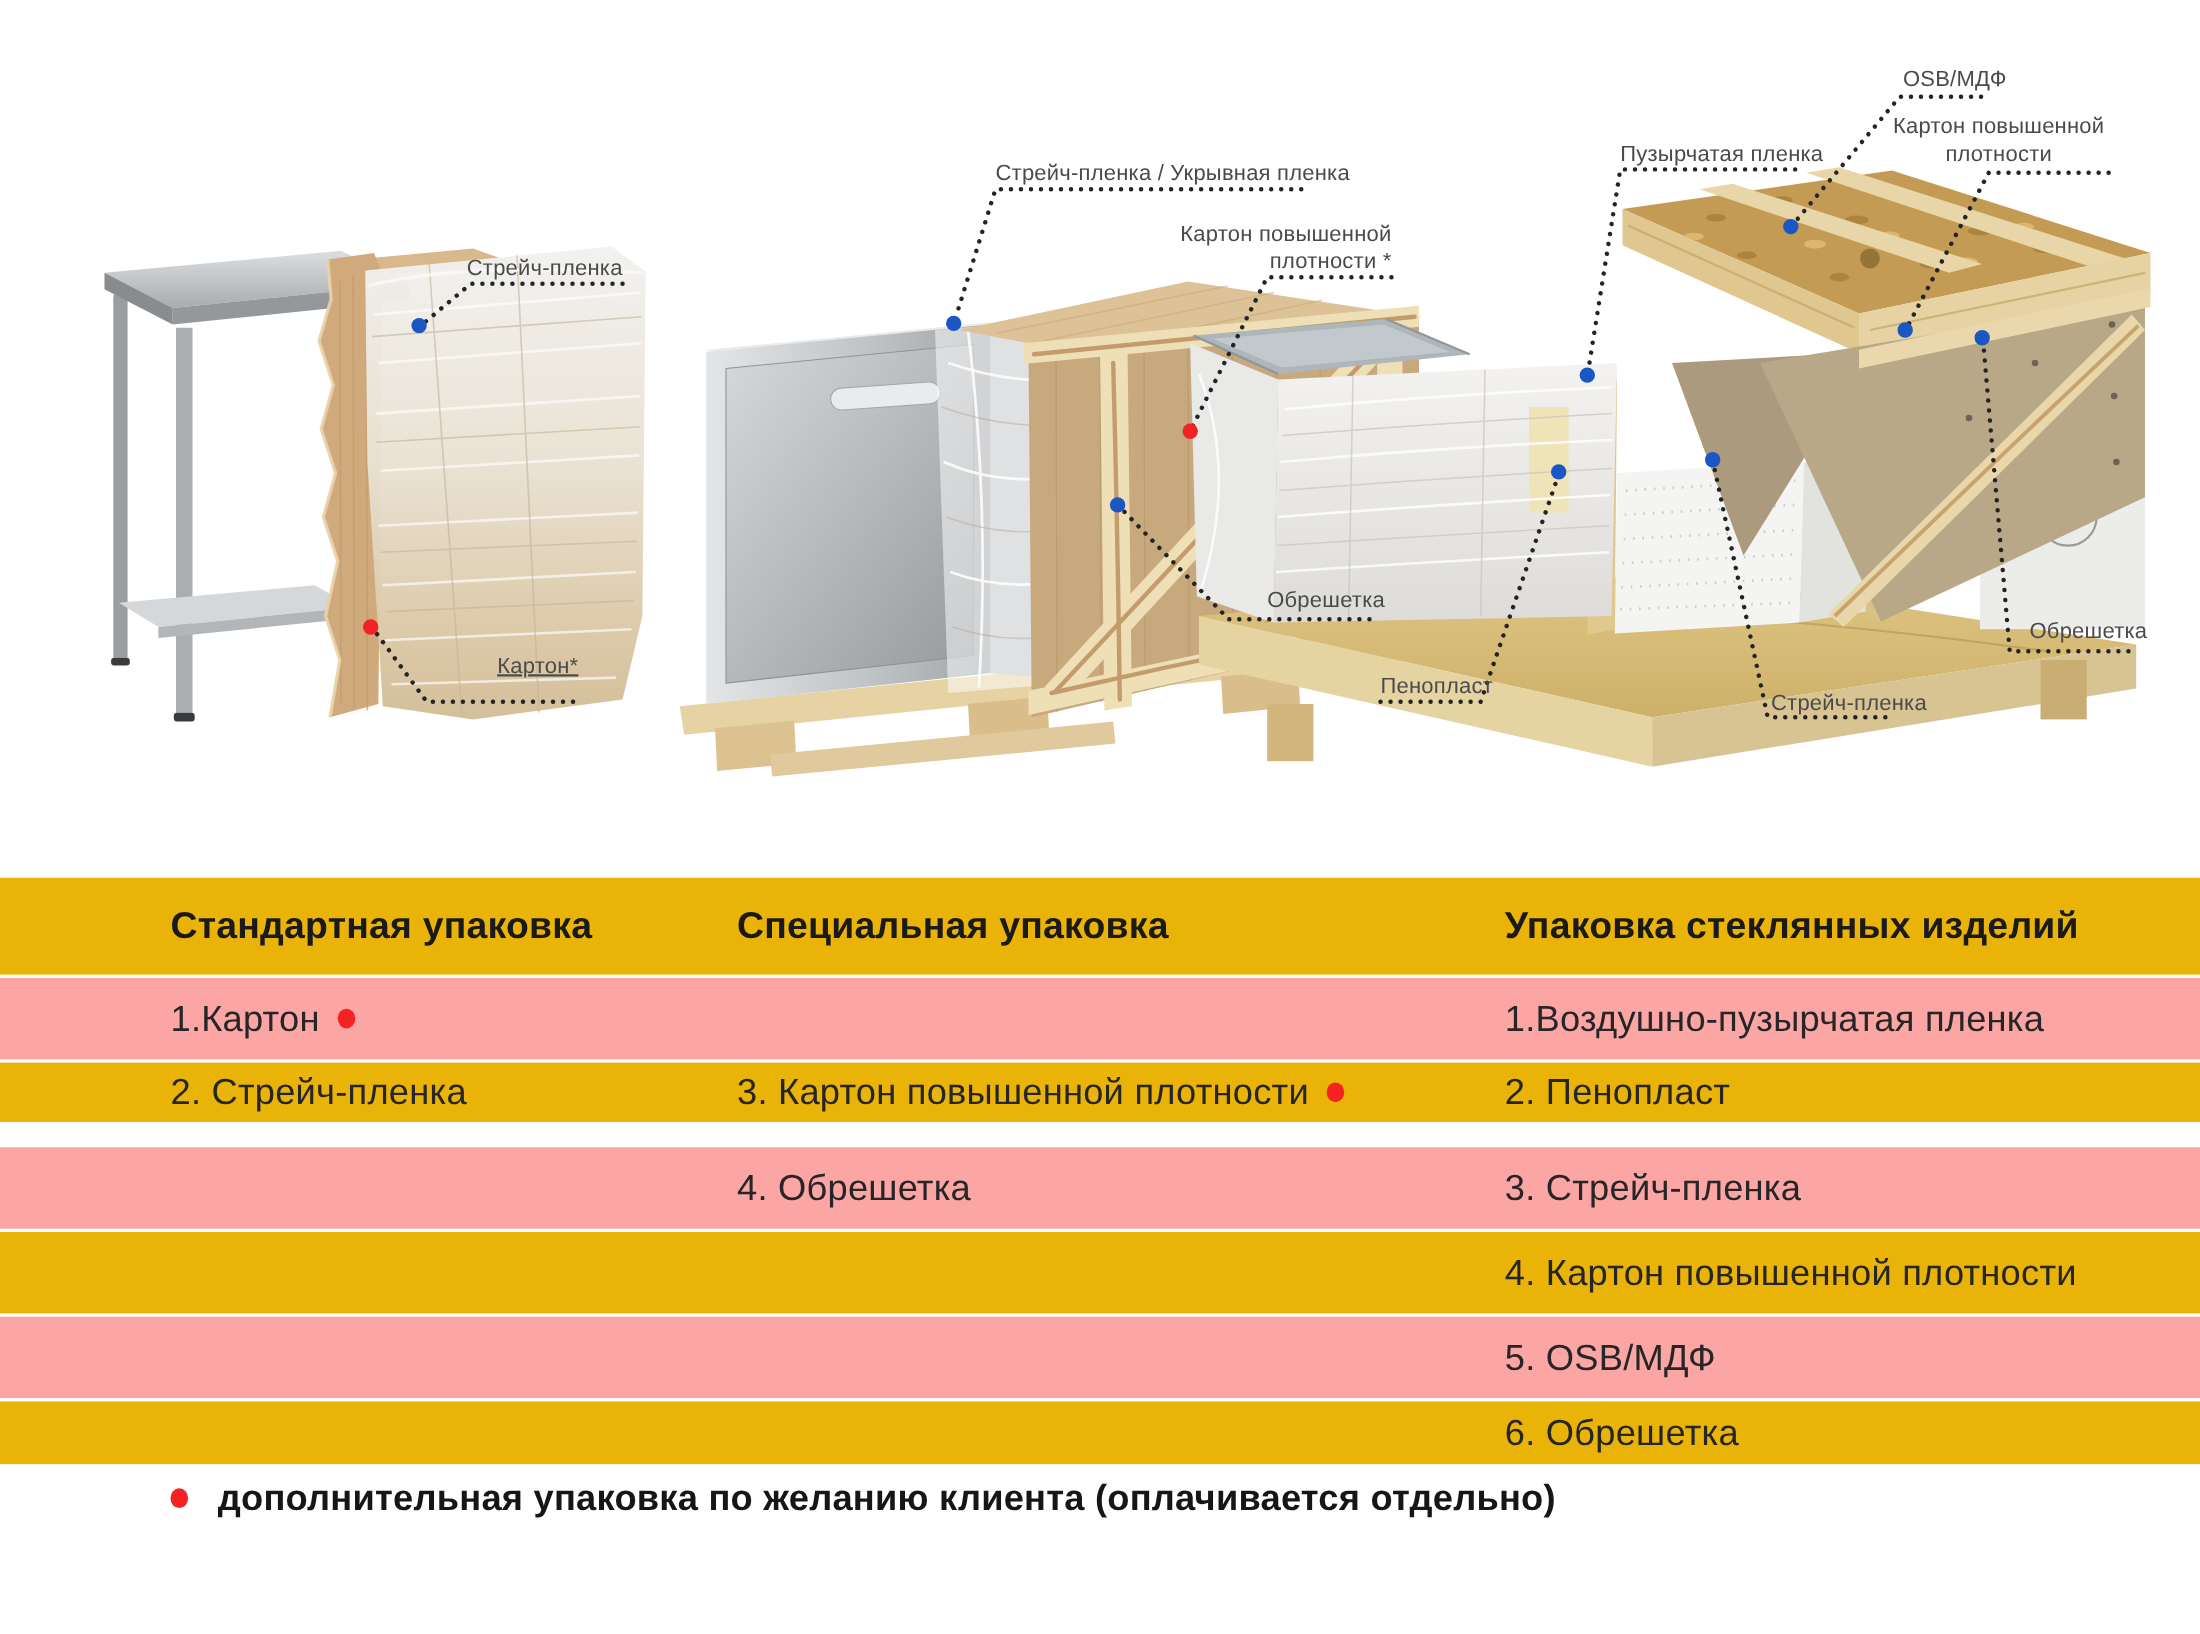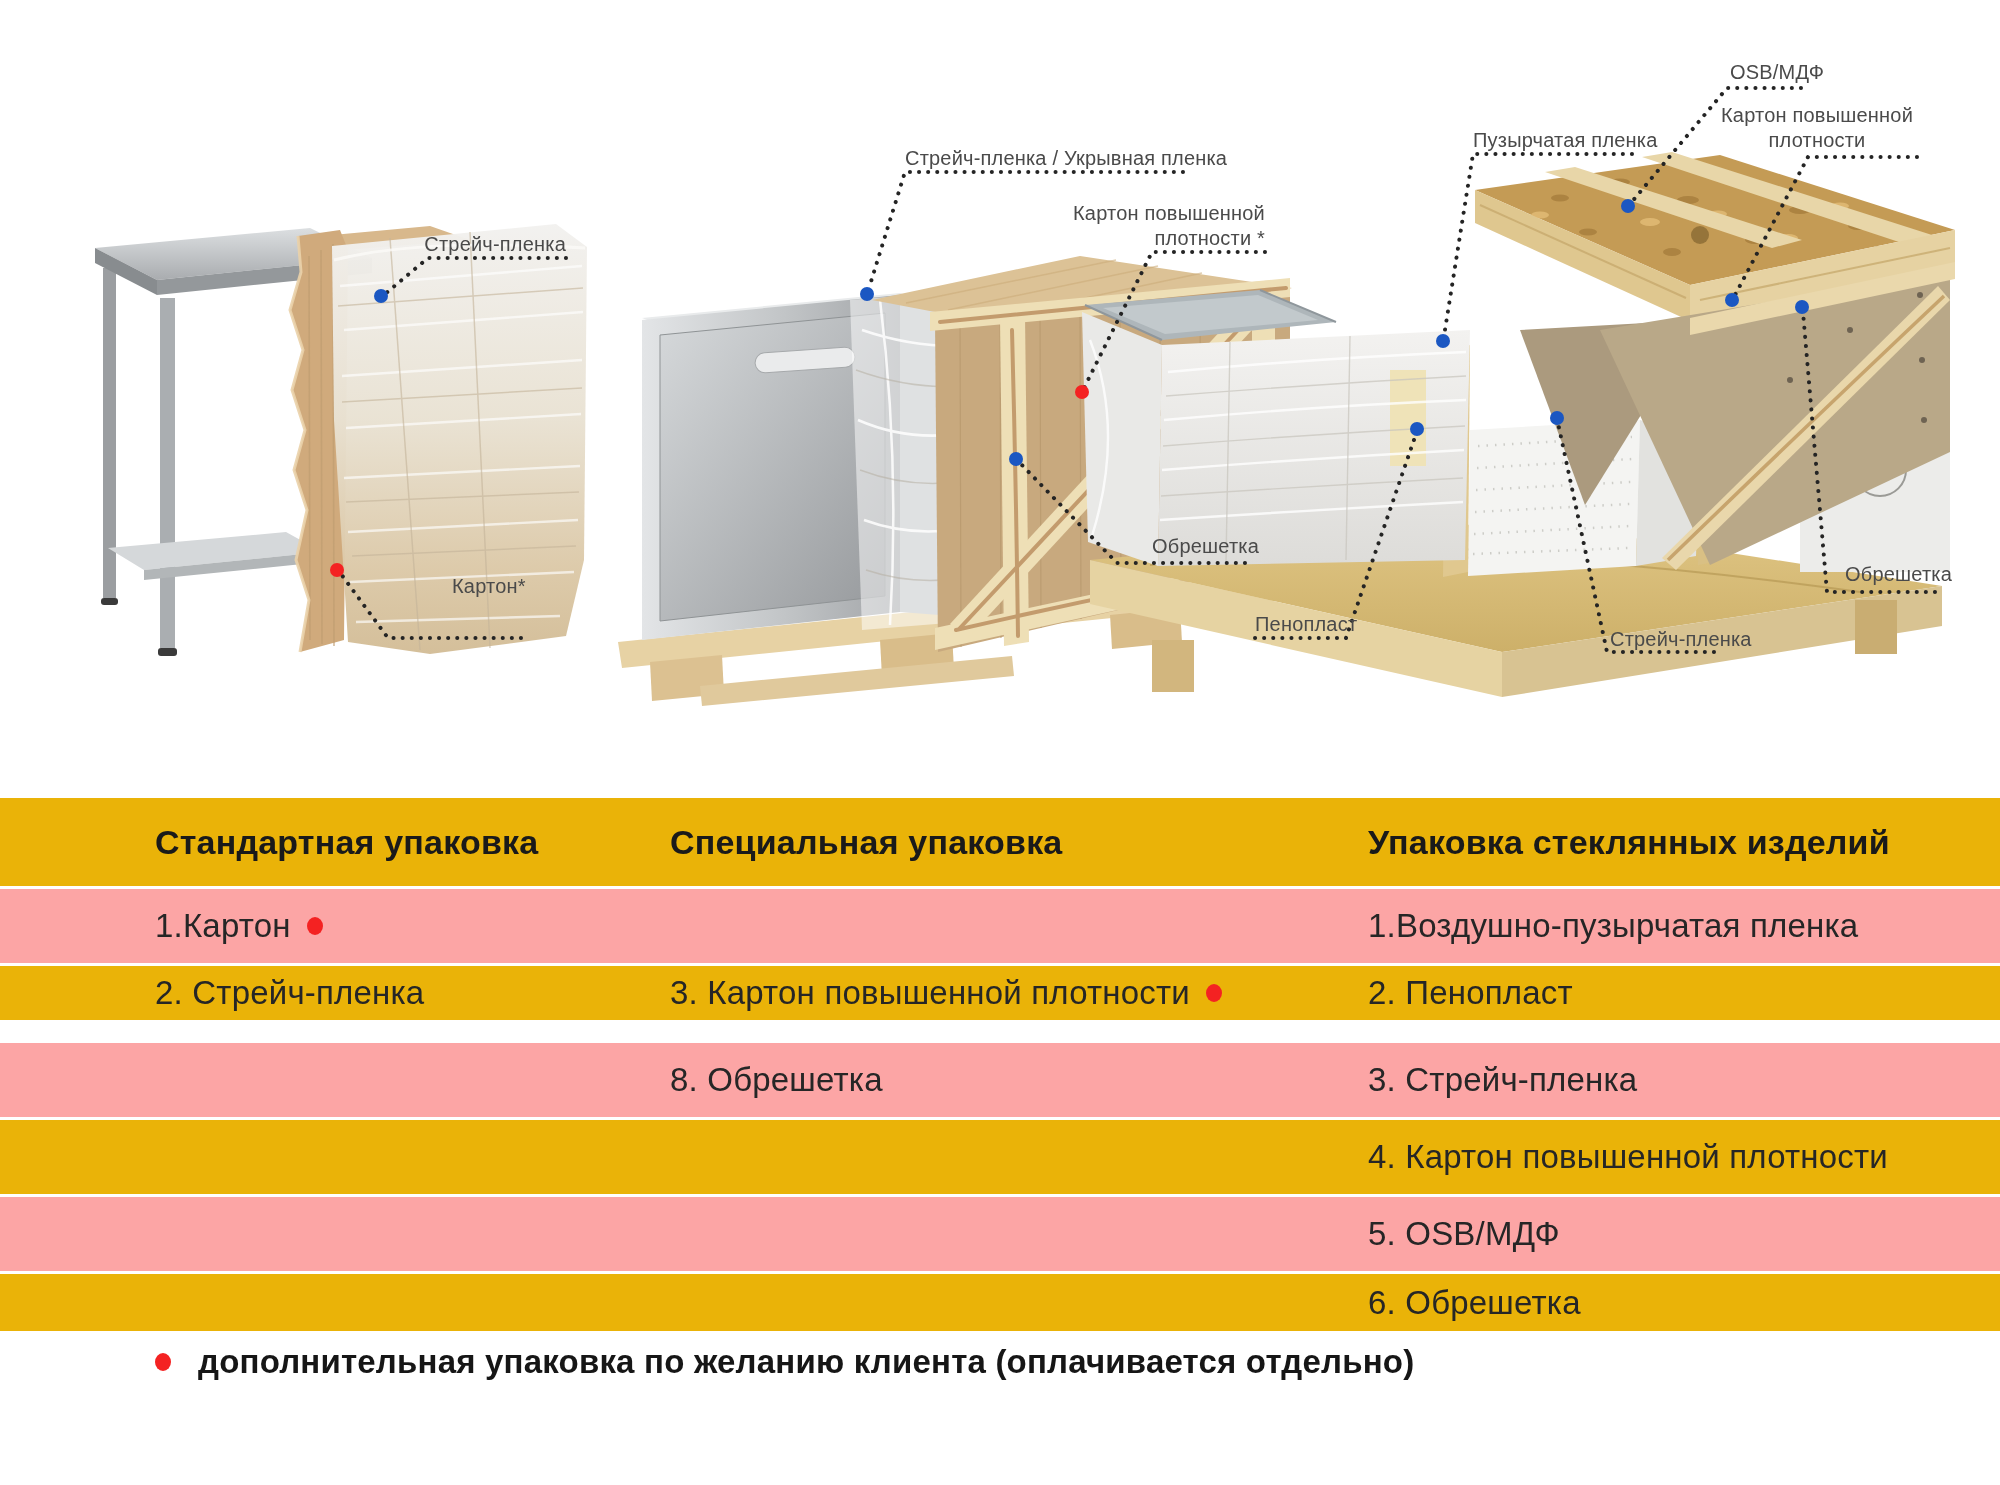--- a/index.html
+++ b/index.html
@@ -8,21 +8,21 @@
     background:#ffffff; overflow:hidden;
     font-family:"Liberation Sans", sans-serif;
   }
   
   .callout-label {
     position:absolute; font-size:20px; line-height:1.25; color:#4a4a4a;
     white-space:nowrap; letter-spacing:0.2px;
   }
   .callout-label.wrap2 { white-space:normal; }
   #lbl-i1-stretch { left:366px;  top:232px; width:200px; text-align:right; }
-  #lbl-i1-carton  { left:452px;  top:574px; }
+  #lbl-i1-carton  { left:452px;  top:594px;text-decoration:underline; }
   #lbl-i2-cover   { left:905px;  top:146px; }
   #lbl-i2-dense   { left:1065px; top:201px; width:200px; text-align:right; }
   #lbl-i2-crate   { left:1152px; top:534px; }
   #lbl-i3-osb     { left:1730px; top:60px;  }
   #lbl-i3-dense   { left:1717px; top:103px; width:200px; text-align:center; }
   #lbl-i3-bubble  { left:1473px; top:128px; }
   #lbl-i3-foam    { left:1255px; top:612px; }
   #lbl-i3-stretch { left:1610px; top:627px; }
   #lbl-i3-crate   { left:1845px; top:562px; }
 
@@ -365,21 +365,21 @@
       <span>3. Картон повышенной плотности</span>
       <span class="dot-red"></span>
     </div>
     <div class="cell col3">
       <span>2. Пенопласт</span>
     </div>
   </div>
 
   <div class="band light" id="band-r3">
     <div class="cell col2">
-      <span>8. Обрешетка</span>
+      <span>4. Обрешетка</span>
     </div>
     <div class="cell col3">
       <span>3. Стрейч-пленка</span>
     </div>
   </div>
 
   <div class="band dark" id="band-r4">
     <div class="cell col3">
       <span>4. Картон повышенной плотности</span>
     </div>

